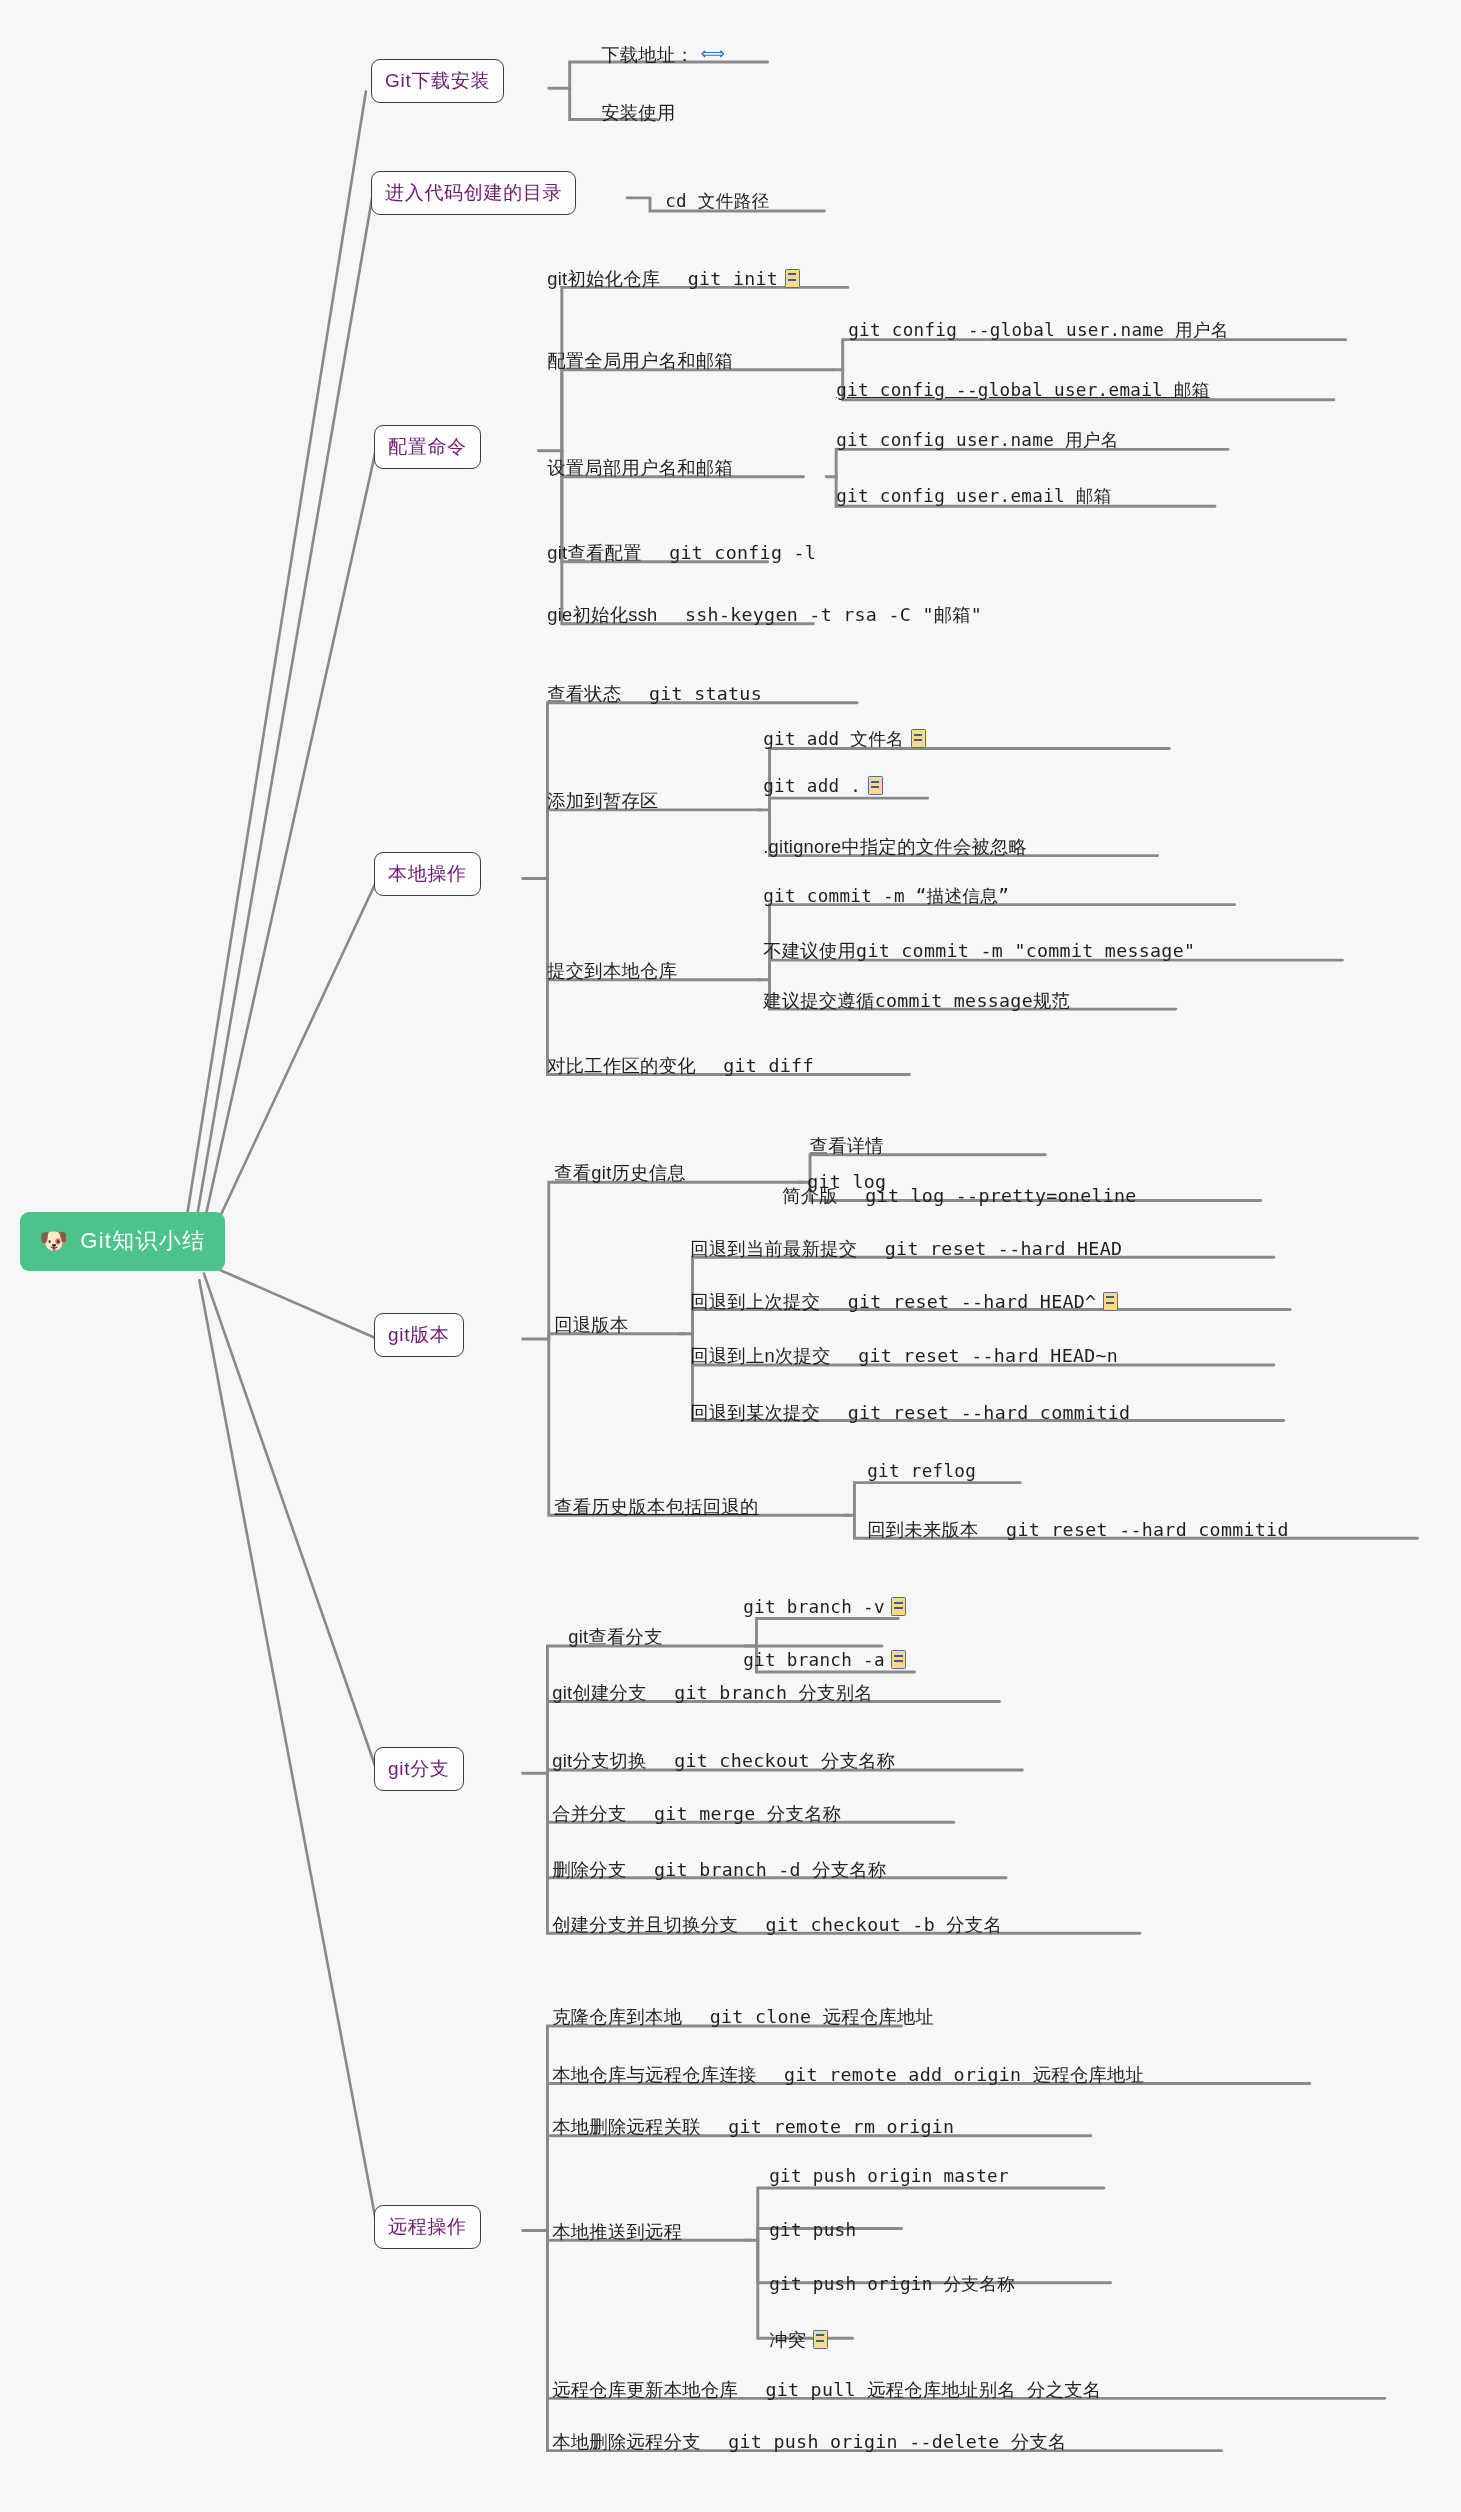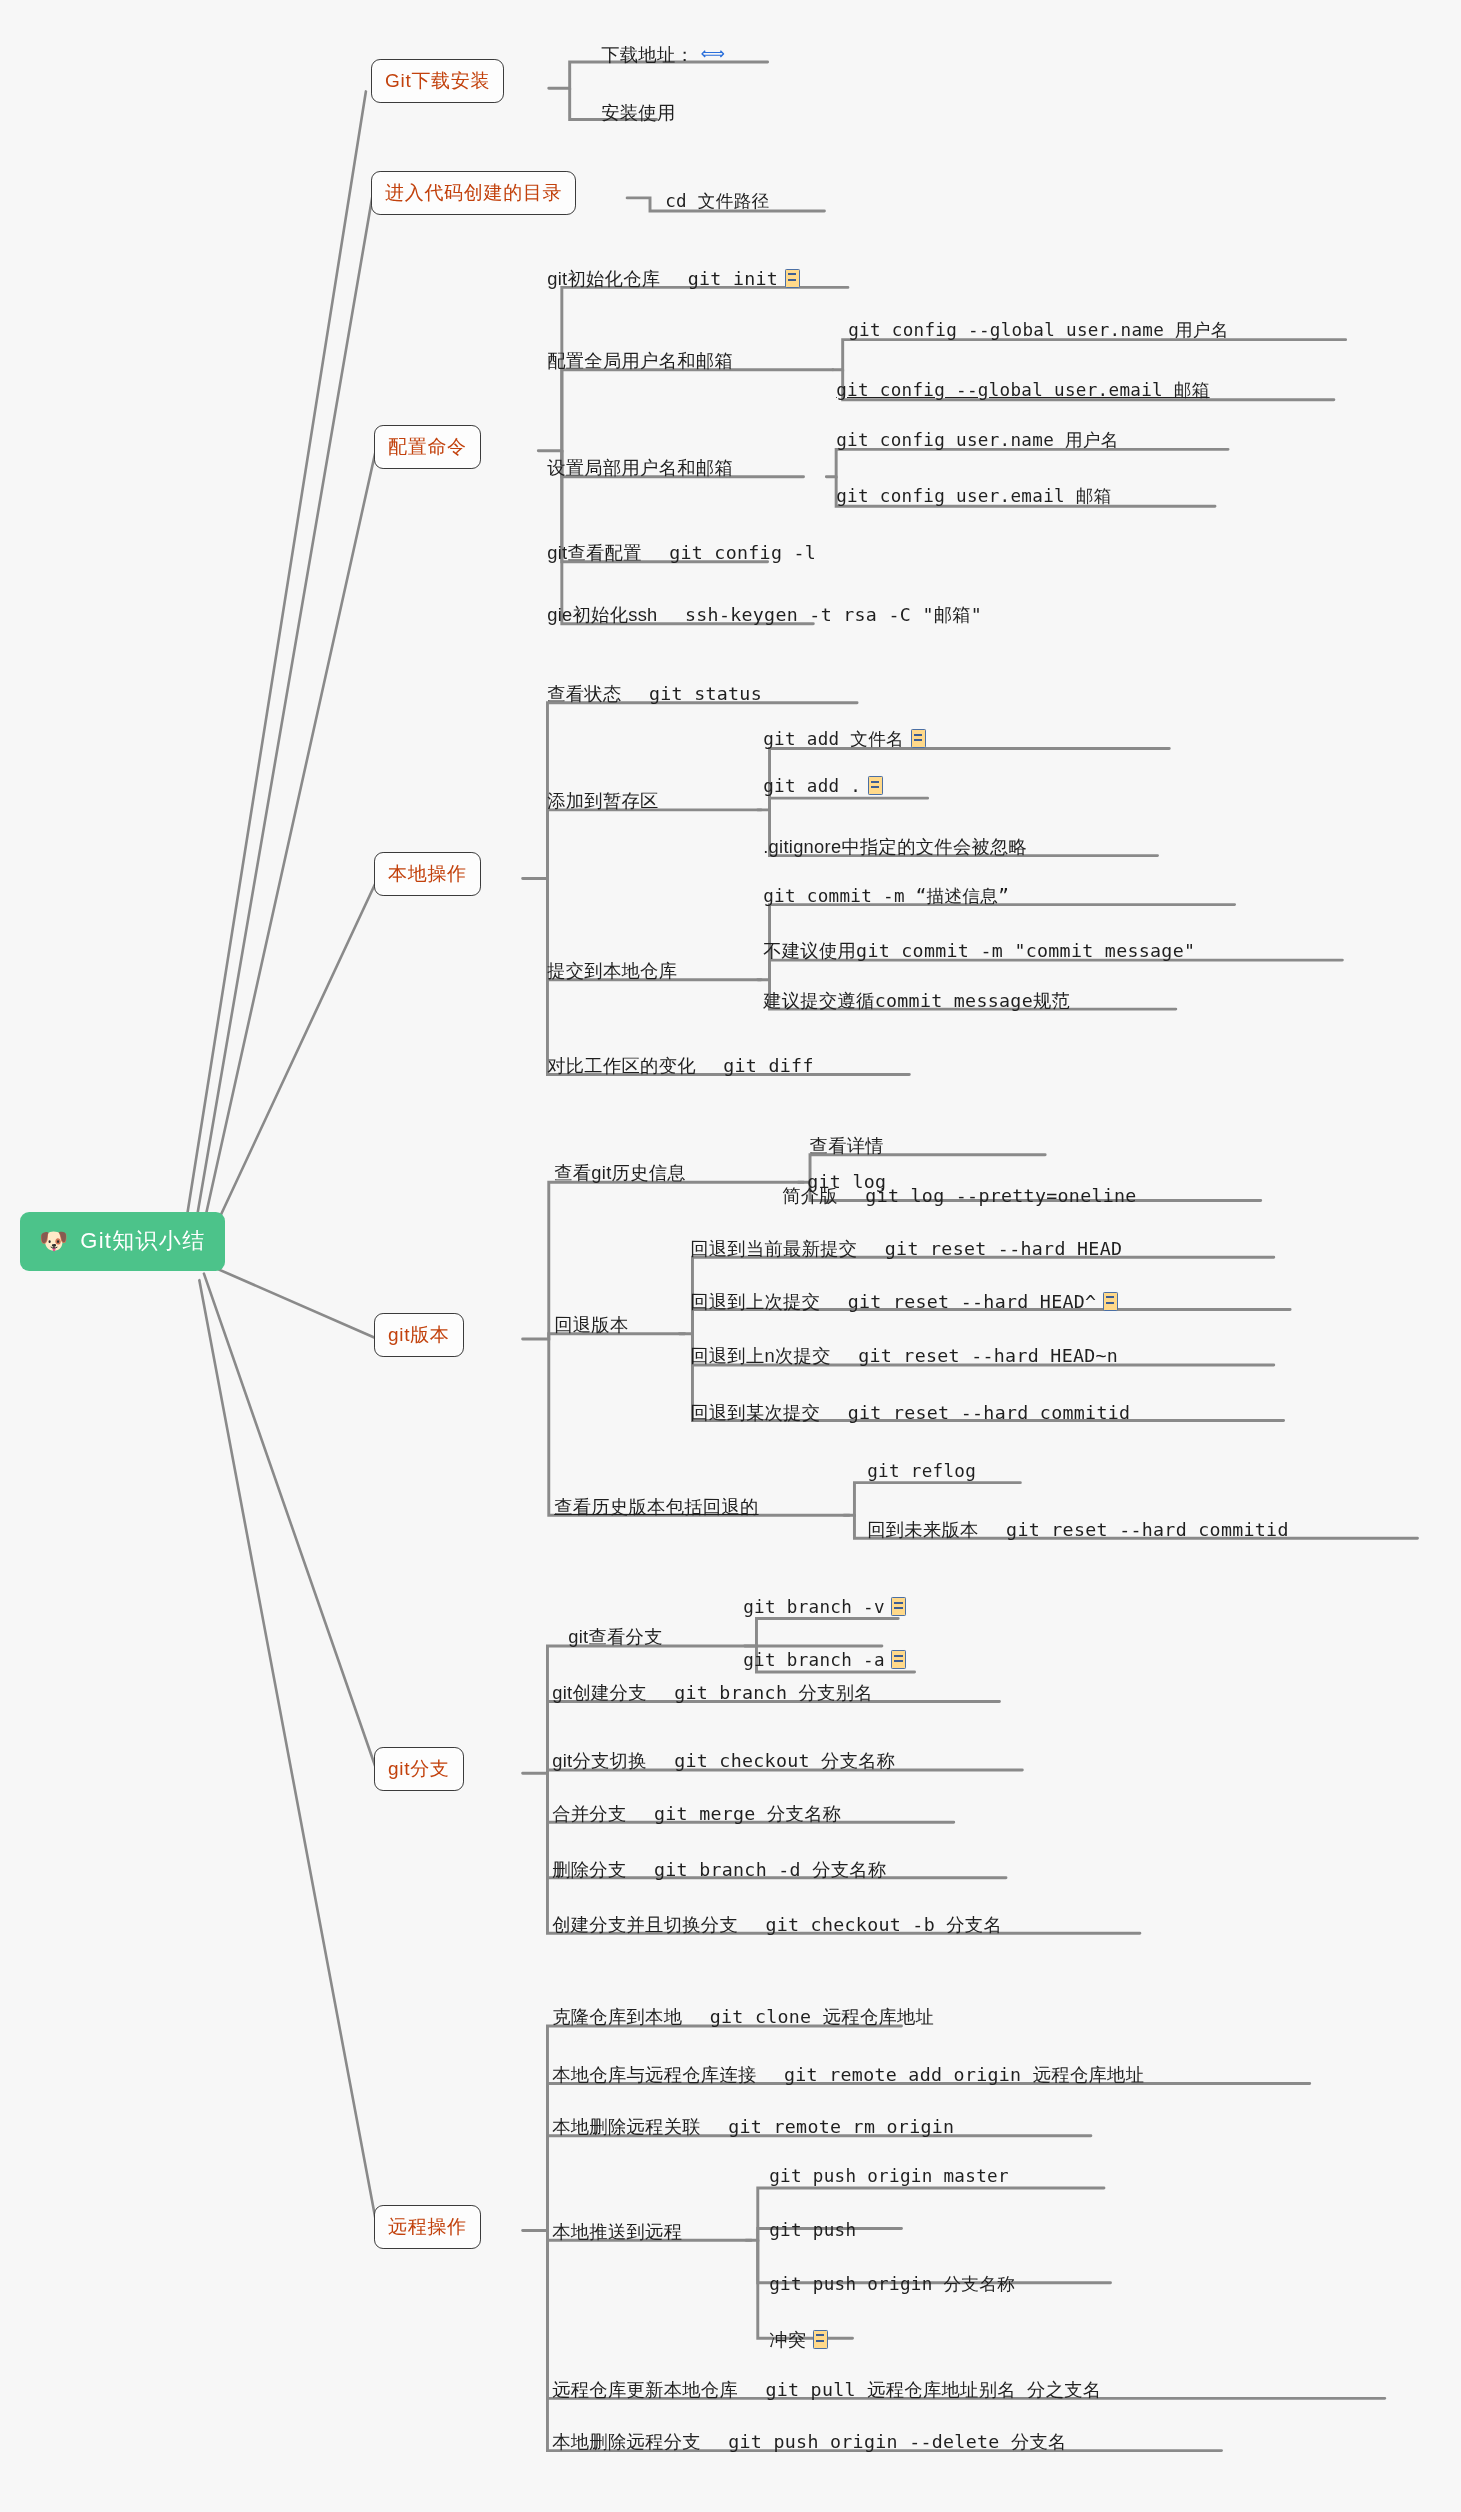--- a/index.html
+++ b/index.html
@@ -28,21 +28,21 @@
   .root .emoji{font-size:23.5px;line-height:1;}
 
   
   .l1{
     position:absolute;
     background:#fdfdfd;
     border:1.6px solid #3b3b3b;
     border-radius:9.1px;
     padding:7.8px 13px;
     font-size:19px;
-    color:#c2410c;
+    color:#701a75;
     white-space:nowrap;
     box-sizing:border-box;
     letter-spacing:0.7px;
   }
 
   
   .node{
     position:absolute;
     font-size:18.3px;
     color:#1f1f1f;

